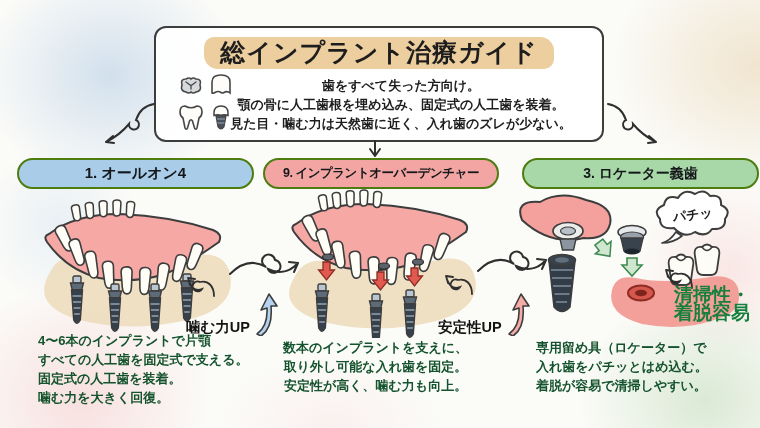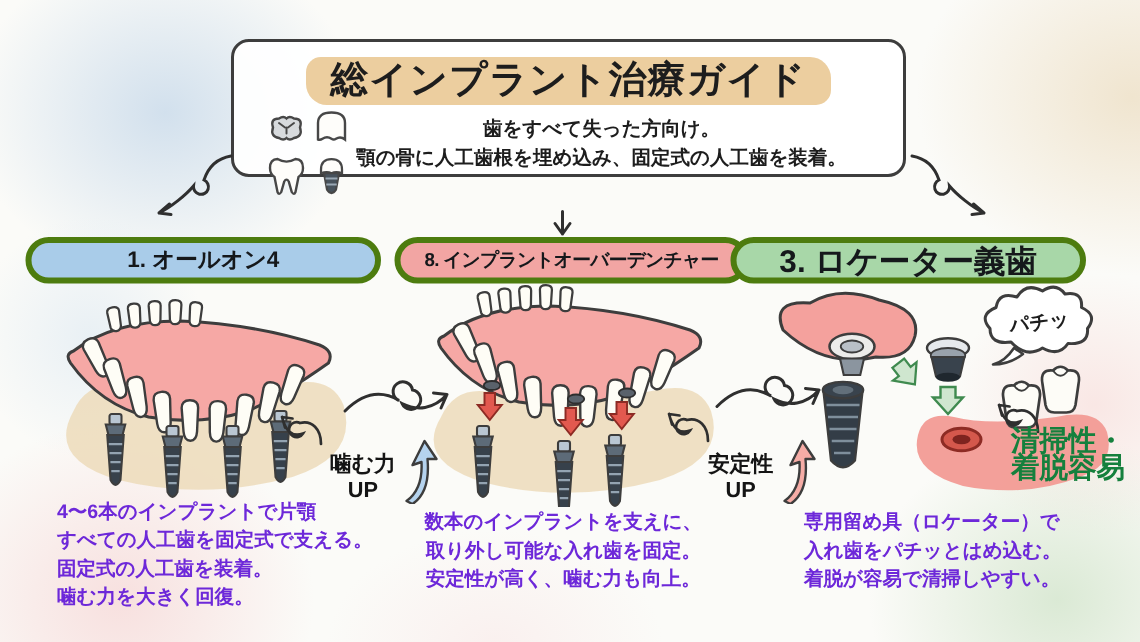--- a/index.html
+++ b/index.html
@@ -9,41 +9,41 @@
   .blob { position:absolute; pointer-events:none; }
   
   .b-blue  { left:-70px; top:-80px; width:360px; height:310px; background:radial-gradient(closest-side, rgba(176,202,228,.55), rgba(176,202,228,0) 72%); }
   .b-blue2 { left:-50px; top:110px; width:220px; height:230px; background:radial-gradient(closest-side, rgba(210,226,240,.45), rgba(210,226,240,0) 70%); }
   .b-tan   { left:555px; top:-100px; width:400px; height:330px; background:radial-gradient(closest-side, rgba(233,215,182,.62), rgba(233,215,182,0) 72%); }
   .b-pinkL { left:-100px; top:235px; width:360px; height:330px; background:radial-gradient(closest-side, rgba(245,206,206,.6), rgba(245,206,206,0) 72%); }
   .b-pinkR { left:595px; top:145px; width:270px; height:250px; background:radial-gradient(closest-side, rgba(247,211,209,.5), rgba(247,211,209,0) 70%); }
   .b-green { left:535px; top:250px; width:340px; height:300px; background:radial-gradient(closest-side, rgba(203,225,196,.68), rgba(203,225,196,0) 74%); }
   .b-pinkC { left:170px; top:320px; width:320px; height:220px; background:radial-gradient(closest-side, rgba(248,227,227,.45), rgba(248,227,227,0) 70%); }
 
-  .titlebox { position:absolute; left:154px; top:26px; width:450px; height:92px;
+  .titlebox { position:absolute; left:154px; top:26px; width:450px; height:116px;
               background:rgba(255,255,255,.92); border:2px solid #3d3d3d; border-radius:12px; }
   .title { position:absolute; left:0; right:0; top:8px; text-align:center; font-size:25px; letter-spacing:1px; color:#1d1d1d; }
   .title .hl { background:#ecce9f; border-radius:10px 14px 10px 14px; padding:1px 16px 3px; box-decoration-break:clone; }
   .tdesc { position:absolute; left:50px; right:6px; top:48px; text-align:center; font-size:13px; line-height:19px; color:#1d1d1d; }
   .ticons { position:absolute; left:22px; top:44px; display:grid; grid-template-columns:28px 28px; grid-auto-rows:30px; gap:2px; }
 
-  .pill { position:absolute; top:158px; height:31px; border:4px solid #4d7c0f; border-radius:16px;
+  .pill { position:absolute; top:158px; height:31px; border:2px solid #4d7c0f; border-radius:16px;
           display:flex; align-items:center; justify-content:center; color:#15181b; }
   .pill1 { left:17px;  width:237px; background:#a9cce9; font-size:15px; }
   .pill2 { left:263px; width:236px; background:#f2a5a3; font-size:12.5px; letter-spacing:-.5px; }
-  .pill3 { left:487px; width:237px; background:#a8d7a8; font-size:21px; }
+  .pill3 { left:522px; width:237px; background:#a8d7a8; font-size:14px; }
 
   .illus { position:absolute; top:190px; }
-  .desc { position:absolute; font-size:13px; line-height:19px; color:#6d28d9; white-space:nowrap; }
+  .desc { position:absolute; font-size:13px; line-height:19px; color:#14532d; white-space:nowrap; }
   .desc1 { left:38px;  top:331px; }
   .desc2 { left:283px; top:338px;text-align:center; }
   .desc3 { left:536px; top:338px; }
 
   .uplabel { position:absolute; display:flex; align-items:flex-end; gap:2px; }
-  .uplabel .txt { display:flex; flex-direction:column; align-items:center; font-size:14.5px; line-height:17px; color:#141414;margin-left:34px; }
+  .uplabel .txt { display:flex; align-items:center; font-size:14.5px; line-height:17px; color:#141414; }
   .up1 { left:186px; top:292px; }
   .up2 { left:438px; top:292px; }
   .note3 { position:absolute; left:693px; top:286px; font-size:19px; line-height:18px; color:#15803d; white-space:nowrap; transform:translateX(-100%); margin-left:57px; }
   .curl { position:absolute; }
   svg { display:block; }
 </style>
 </head>
 <body>
 
 <div id="stage">
@@ -54,20 +54,21 @@
   <div class="blob b-pinkL"></div>
   <div class="blob b-pinkR"></div>
   <div class="blob b-green"></div>
   <div class="blob b-pinkC"></div>
 
   <div class="titlebox">
     <div class="title"><span class="hl">総インプラント治療ガイド</span></div>
     <div class="tdesc">
       <div>歯をすべて失った方向け。</div>
       <div>顎の骨に人工歯根を埋め込み、固定式の人工歯を装着。</div>
+      <div>見た目・噛む力は天然歯に近く、入れ歯のズレが少ない。</div>
     </div>
     <div class="ticons">
       <svg width="26" height="26" viewBox="0 0 26 26">
         <g transform="translate(0,4)">
           <path d="M4,9 Q2,3 8,3 Q11,1 13,3 Q15,1 18,3 Q24,3 22,9 Q24,15 18,16 Q15,18 13,16 Q11,18 8,16 Q2,15 4,9 Z" fill="#d7dadd" stroke="#474747" stroke-width="1.6"></path>
           <path d="M8,6 L12,9 M18,6 L14,9 M13,9 L13,13" fill="none" stroke="#474747" stroke-width="1.3" stroke-linecap="round"></path>
         </g>
       </svg>
       <svg width="26" height="26" viewBox="0 0 26 26">
         <path d="M4,21 L4,10 Q4,3 13,3 Q22,3 22,10 L22,21 Q19,18.5 16,20.5 Q14.5,21.5 13,20.5 Q10,18.5 7,20.5 Q5.5,21.5 4,21 Z" fill="#fefdfa" stroke="#474747" stroke-width="1.6"></path>
@@ -87,21 +88,21 @@
     <path d="M56,4 C44,6 40,14 38,20 a5,5 0 1,1 -7,4 C26,30 16,38 8,42 M8,42 L15,36 M8,42 L16,43" fill="none" stroke="#2f2f2f" stroke-width="2" stroke-linecap="round"></path>
   </svg>
   <svg class="curl" style="left:600px; top:100px;" width="64" height="48" viewBox="0 0 64 48">
     <path d="M8,4 C20,6 24,14 26,20 a5,5 0 1,0 7,4 C38,30 48,38 56,42 M56,42 L49,36 M56,42 L48,43" fill="none" stroke="#2f2f2f" stroke-width="2" stroke-linecap="round"></path>
   </svg>
   <svg class="curl" style="left:366px; top:139px;" width="18" height="20" viewBox="0 0 18 20">
     <path d="M9,2 V17 M9,17 L4,10 M9,17 L14,10" fill="none" stroke="#2f2f2f" stroke-width="2" stroke-linecap="round"></path>
   </svg>
 
   <div class="pill pill1">1. オールオン4</div>
-  <div class="pill pill2">8. インプラントオーバーデンチャー</div>
+  <div class="pill pill2">9. インプラントオーバーデンチャー</div>
   <div class="pill pill3">3. ロケーター義歯</div>
 
   <svg class="illus" style="left:15px;" width="240" height="148" viewBox="0 0 240 148">
     <defs>
       <path id="toothF1" d="M3,5 Q3,0 8.5,0 Q14,0 14,5 L13,21 Q12.5,27 8.5,27 Q4.5,27 4,21 Z"></path>
       <path id="toothB1" d="M2,3 Q2,0 6,0 Q10,0 10,3 L9.5,13 Q9,16 6,16 Q3,16 2.5,13 Z"></path>
       <g id="impl1">
         <rect x="6" y="0" width="8" height="7" rx="1.5" fill="#b9c6d2" stroke="#3d3d3d" stroke-width="1.4"></rect>
         <path d="M3.5,7 h13 l-1.8,7 h-9.4 z" fill="#5d6b78" stroke="#3d3d3d" stroke-width="1.4"></path>
         <path d="M4.5,14 h11 l-2.2,30 q-3.3,6.5 -6.6,0 z" fill="#37414b" stroke="#3d3d3d" stroke-width="1.4"></path>

